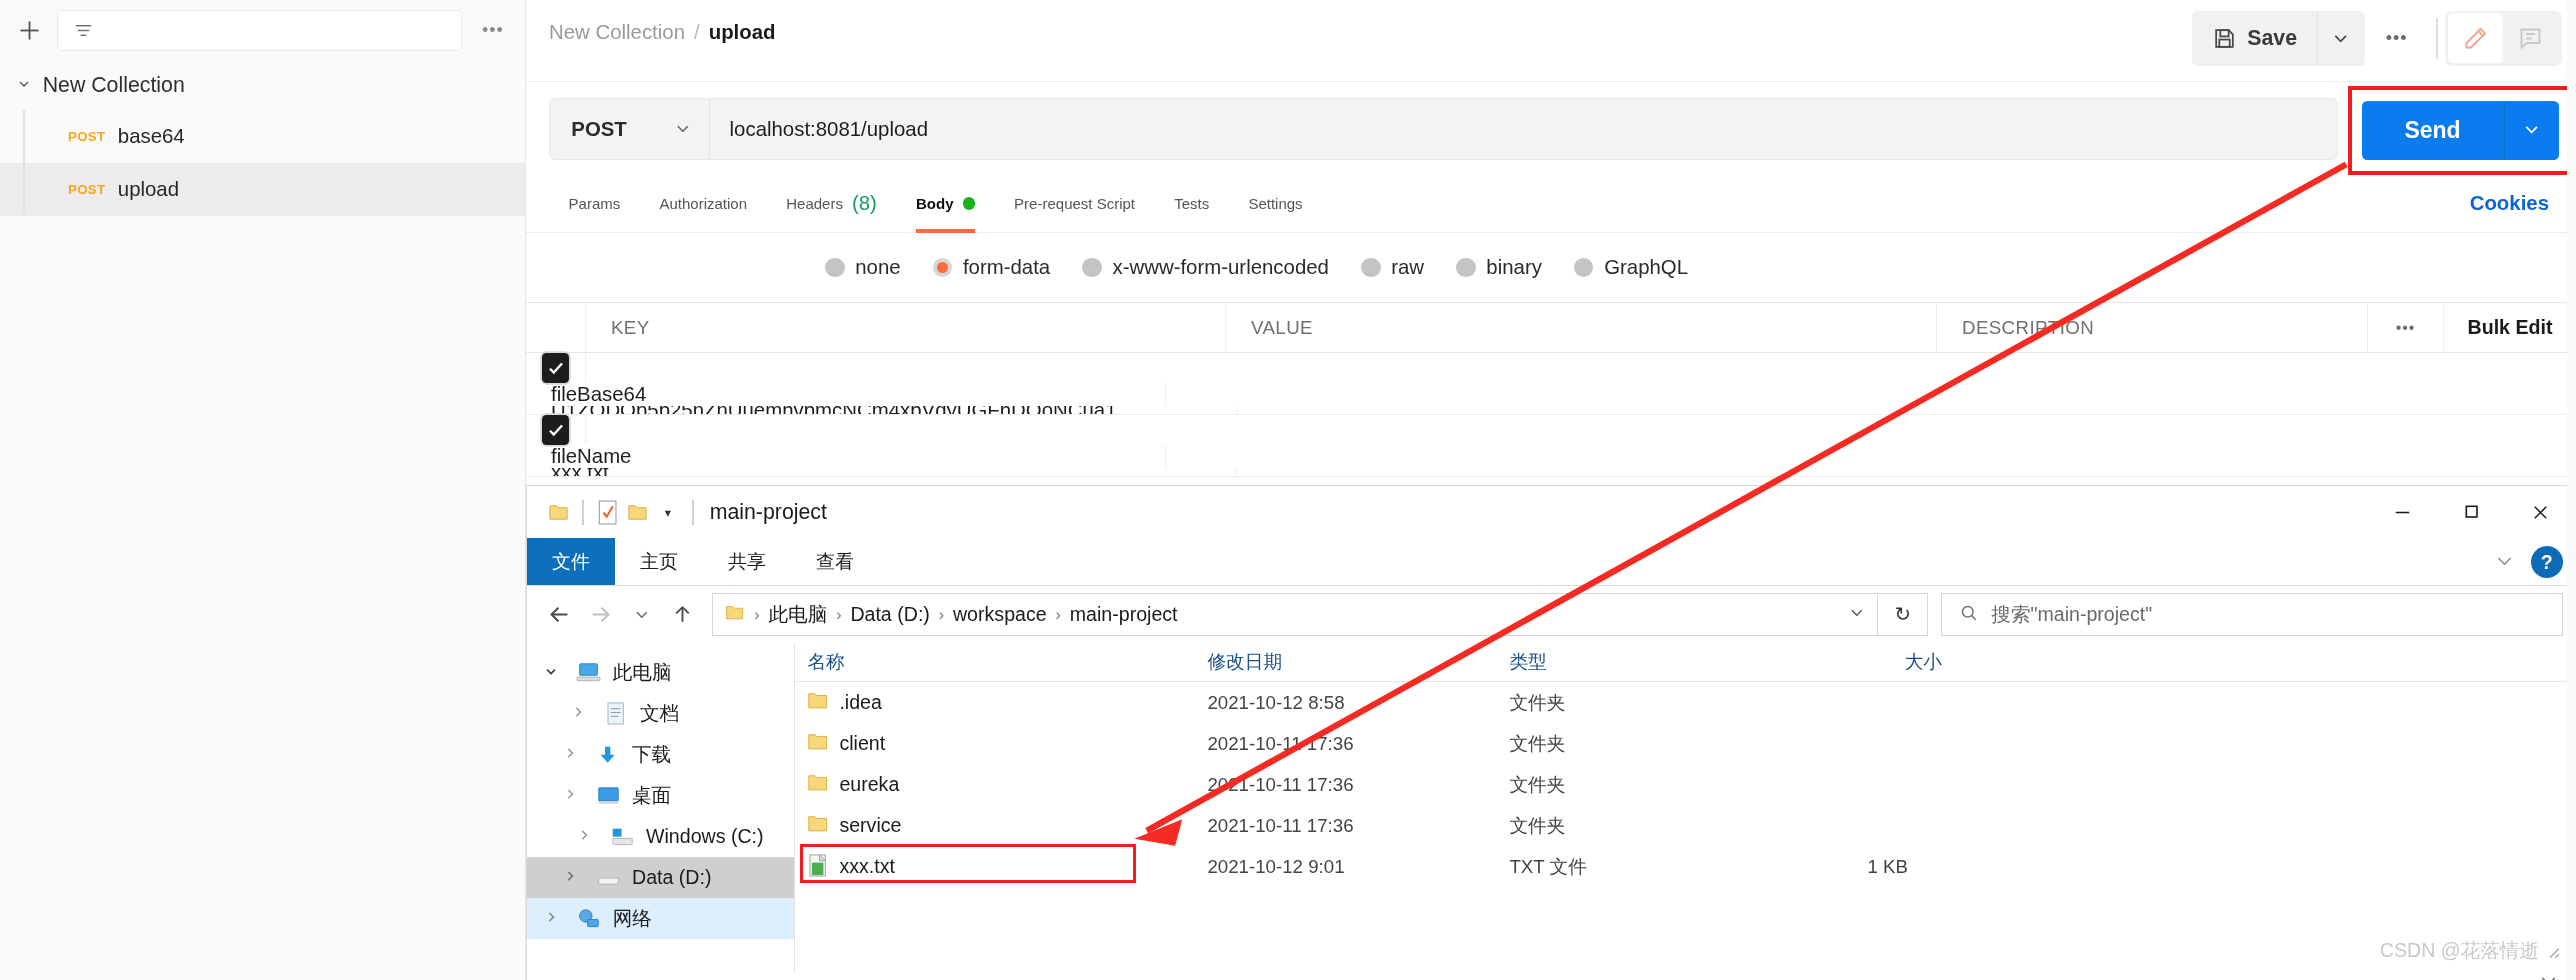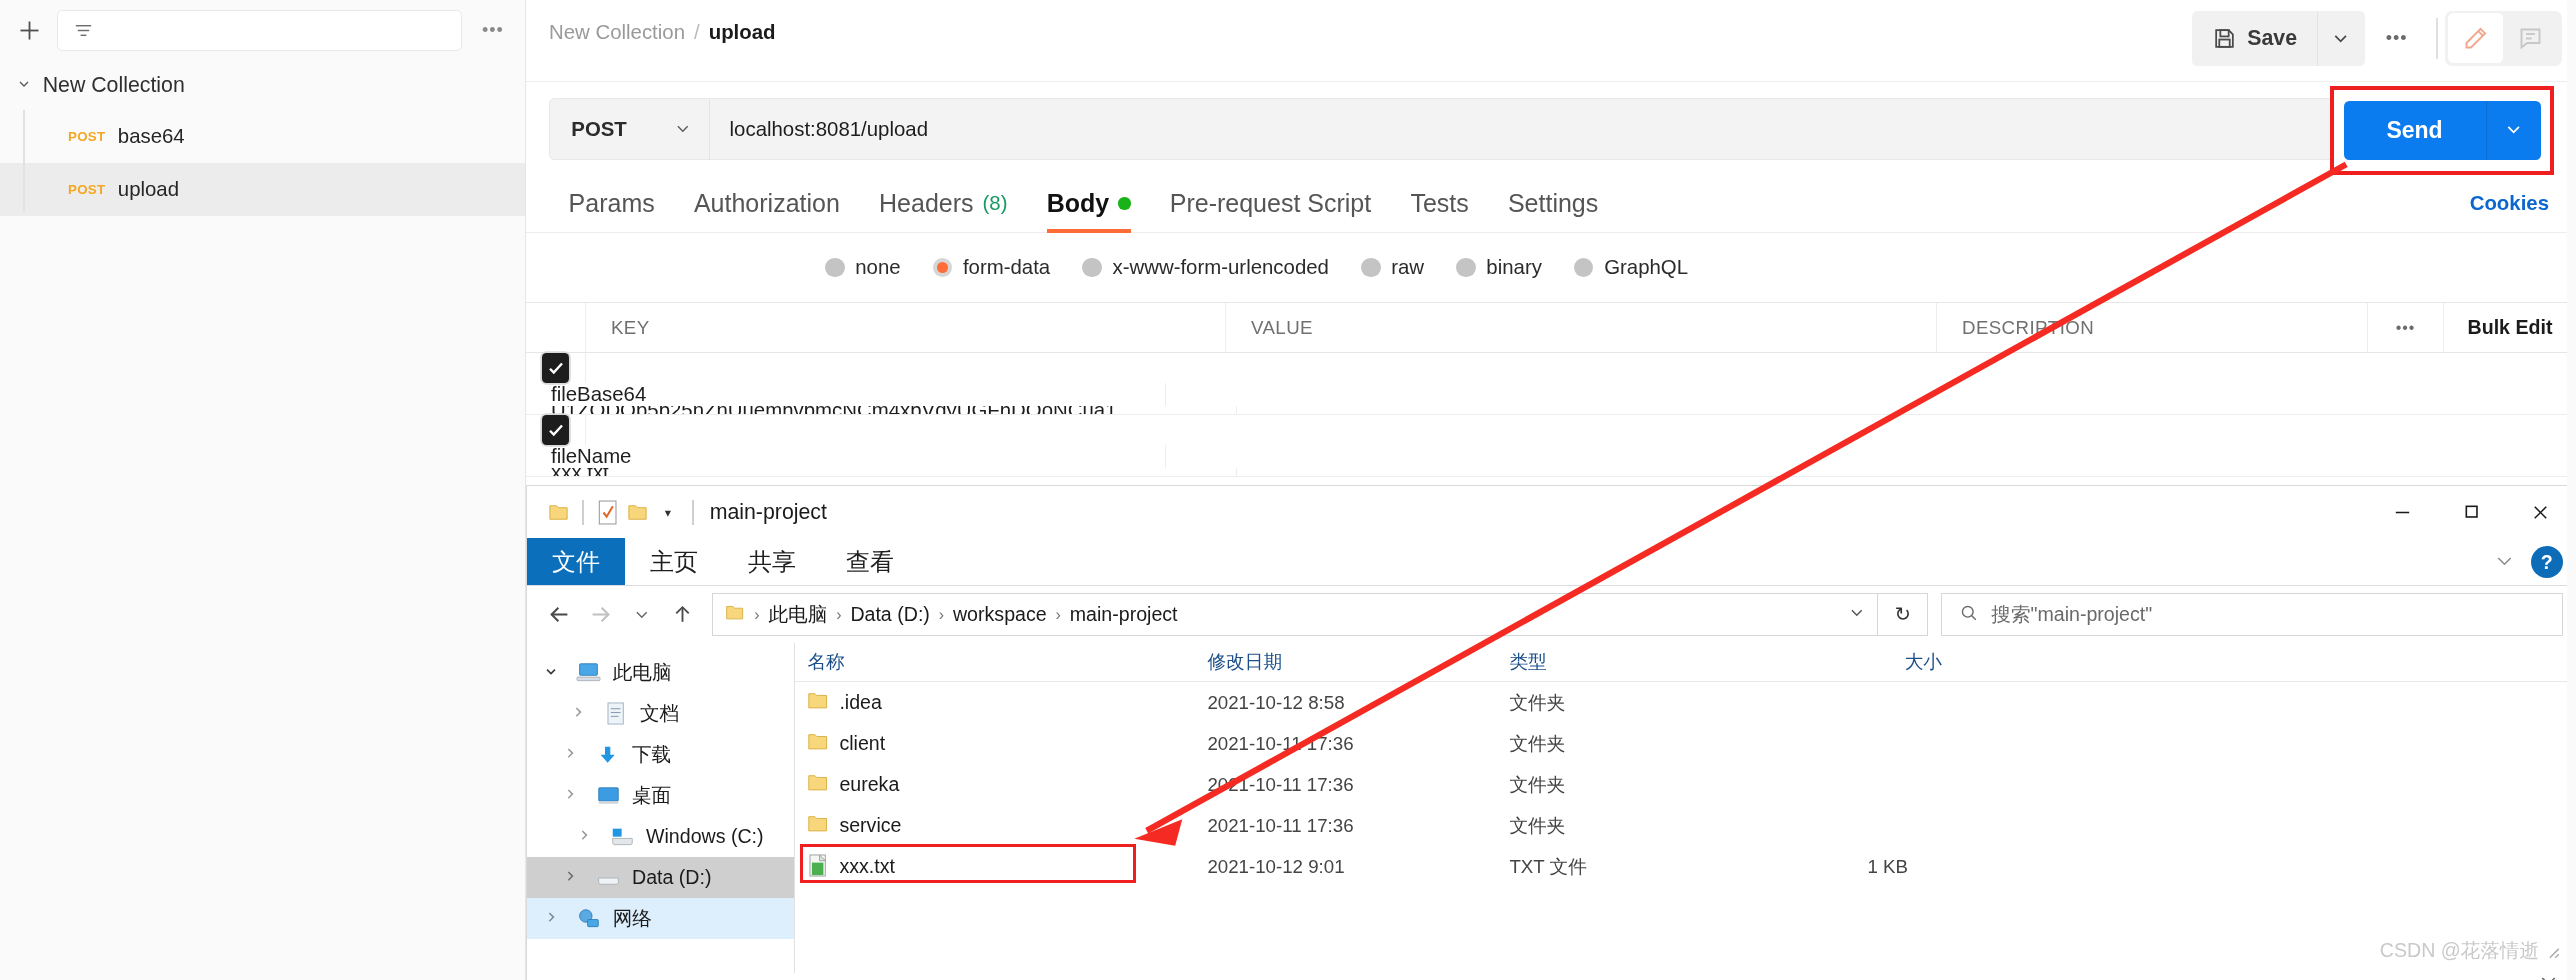--- a/index.html
+++ b/index.html
@@ -53,33 +53,33 @@
 
   
   .url-row { position: relative; height: 92px; }
   .url-wrap { position: absolute; left: 23px; top: 16px; right: 238px; height: 62px;
      border: 1.8px solid #e8e8e8; border-radius: 5.3px; background: #f3f3f3; display: flex; align-items: stretch; }
   .method-sel { width: 160px; display: flex; align-items: center; justify-content: space-between;
      padding: 0 16px 0 21.3px; border-right: 1.8px solid #e4e4e4; cursor: pointer; }
   .method-sel .m { font-size: 20.4px; color: #2b2b2b; font-weight: 600; }
   .url-input { flex: 1; display: flex; align-items: center; padding-left: 19.6px; background:#f3f3f3; }
   .url-input span { font-size: 20.4px; color: #1d1d1d; }
-  .send-hl { position: absolute; right: 22px; top: 3.6px; width: 224px; height: 89px;
+  .send-hl { position: absolute; right: 4px; top: 3.6px; width: 224px; height: 89px;
      border: 4.4px solid #f01f1f; background: #fff; display: flex; align-items: center; justify-content: center; }
   .send-grp { display: flex; align-items: stretch; height: 59px; width: 197px; border-radius: 5.3px; overflow: hidden; }
   .send-btn { flex: 1; background: #0a7cf0; color: #fff; font-size: 23px; font-weight: 700;
      display: flex; align-items: center; justify-content: center; cursor: pointer; }
   .send-caret { width: 55px; background: #0a7cf0; border-left: 1.8px solid #0e6ecf;
      display:flex; align-items:center; justify-content:center; cursor: pointer; }
 
   
   .tabs-row { position: relative; height: 59px; border-bottom: 1.8px solid #ededed; }
   .tabs { position: absolute; left: 23px; top: 0; display: flex; align-items: center; height: 59px; gap: 0; }
   .tab { padding: 0 19.6px; height: 59px; display:flex; align-items:center; gap:9px; cursor:pointer; position: relative; }
-  .tab .t { font-size: 25px; color: #555; }
+  .tab .t { font-size: 15px; color: #555; }
   .tab.active .t { color: #111; font-weight: 600; }
   .tab .count { color: #169b62; font-size: 20.4px; }
   .tab .dot { width: 12.4px; height: 12.4px; border-radius: 50%; background: #19b319; }
   .tab .underline { position: absolute; left: 19.6px; right: 19.6px; bottom: 0; height: 4.4px; background: #ff6c37; }
   .cookies-link { position: absolute; right: 27px; top: 18px; color: #0b66d0; font-size: 20.4px; font-weight: 600; cursor: pointer; }
 
   
   .radio-row { display: flex; align-items: center; height: 69px; padding-left: 299px; gap: 32px; }
   .radio-item { display: flex; align-items: center; gap: 10.7px; cursor: pointer; }
   .rad { width: 19.6px; height: 19.6px; border-radius: 50%; background: #c4c4c4; display:flex; align-items:center; justify-content:center;}
@@ -107,21 +107,21 @@
   .explorer { position: absolute; left: 526px; top: 485px; width: 2050px; height: 495px;
     background: #ffffff; border: 1.8px solid #d9d9d9; border-bottom: none; }
   .ex-title { position: relative; height: 52px; display: flex; align-items: center; padding-left: 16px; gap: 0; }
   .qa-icon { width: 30px; height: 30px; display:flex; align-items:center; justify-content:center; cursor:pointer; }
   .qa-sep { width: 1.8px; height: 25px; background: #cfcfcf; margin: 0 9px; }
   .qa-caret { width: 30px; display:flex; align-items:center; justify-content:center; color:#333; font-size: 12.4px; cursor:pointer; }
   .ex-name { font-size: 21.3px; color: #1a1a1a; margin-left: 7.1px; }
   .win-ctrls { position: absolute; right: 0; top: 0; display: flex; height: 52px; }
   .win-btn { width: 69px; height: 52px; display:flex; align-items:center; justify-content:center; cursor:pointer; }
   .ribbon { position: relative; height: 48px; display: flex; align-items: stretch; border-bottom: 1.8px solid #dcdcdc; }
-  .rb-tab { padding: 0 25px; display:flex; align-items:center; font-size: 24px; color:#1e1e1e; cursor:pointer; }
+  .rb-tab { padding: 0 25px; display:flex; align-items:center; font-size: 19px; color:#1e1e1e; cursor:pointer; }
   .rb-tab.active { background: #0b6fbc; color: #fff; }
   .rb-right { position: absolute; right: 12.4px; top: 0; height: 48px; display:flex; align-items:center; gap: 12.4px; }
   .help-btn { width: 32px; height: 32px; border-radius: 50%; background: #0d6cb8; color:#fff;
     display:flex; align-items:center; justify-content:center; font-size: 19.6px; font-weight: 700; cursor:pointer; }
   .addr-bar { height: 57px; display: flex; align-items: center; padding: 0 12.4px; gap: 0; }
   .nav-btn { width: 41px; height: 41px; display:flex; align-items:center; justify-content:center; cursor:pointer; color:#4a4a4a; }
   .nav-btn.dim { color: #c0c0c0; }
   .crumbs { flex: 1; height: 43px; margin-left: 9px; border: 1.8px solid #d6d6d6; background:#fff;
      display: flex; align-items: center; padding: 0 10.7px; gap: 5.3px; }
   .crumb { font-size: 19.6px; color: #1b1b1b; cursor: pointer; }

